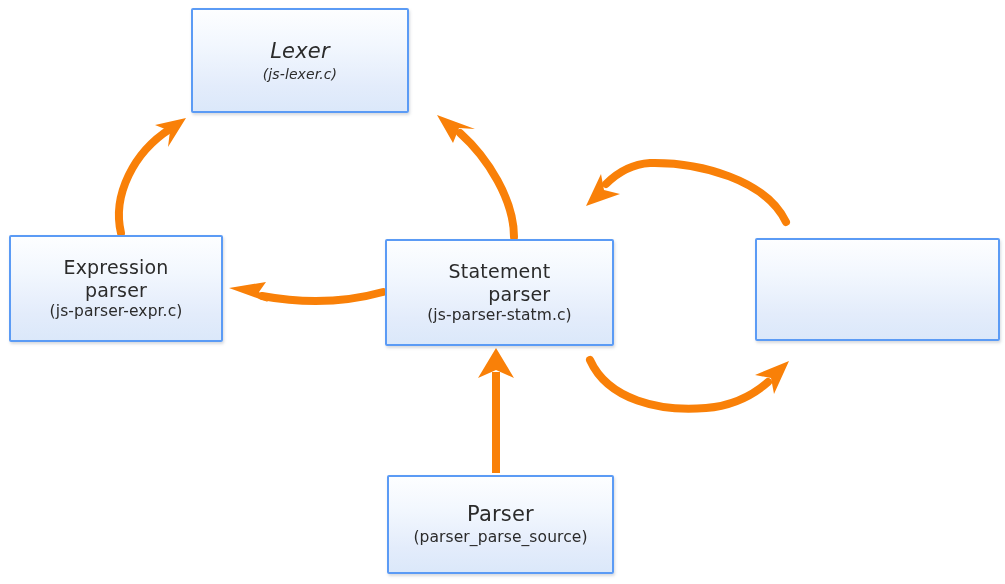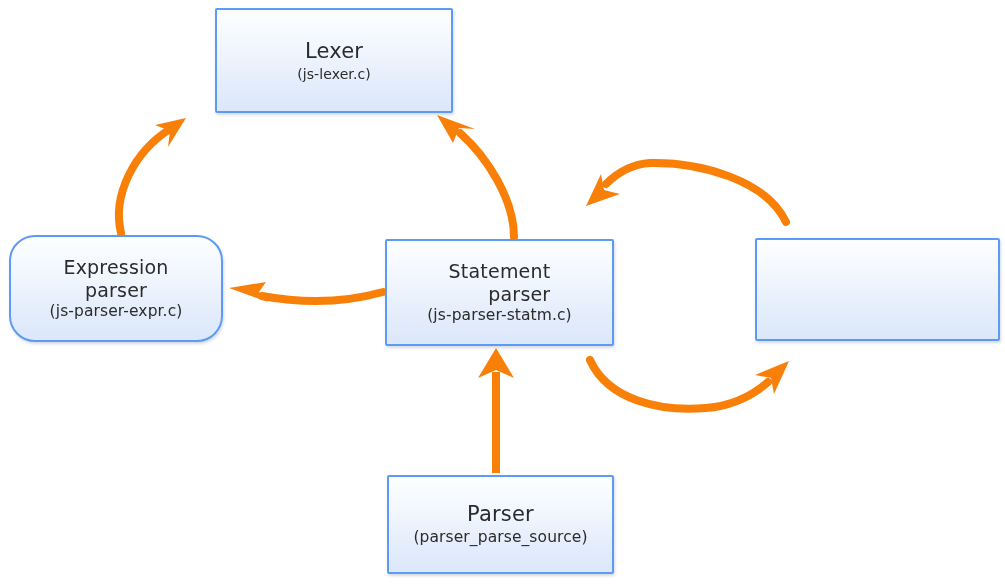--- a/index.html
+++ b/index.html
@@ -87,26 +87,26 @@
       <path d="M 590,360 C 608,400 660,412 706,408 C 730,406 752,396 768,382" fill="none" stroke="#F98008" stroke-width="8" stroke-linecap="round"></path>
       <polygon points="789,361 755,375 771,378 774,394" fill="#F98008"></polygon>
     </g>
 
     <g>
       <path d="M 496,473 L 496,372" fill="none" stroke="#F98008" stroke-width="8" stroke-linecap="butt"></path>
       <polygon points="496,348 478,378 496,370 514,378" fill="#F98008"></polygon>
     </g>
   </svg>
 
-  <div class="node" style="left:215px; top:8px; width:238px; height:105px;">
+  <div class="node" style="left:191px; top:8px; width:218px; height:105px;font-style:italic;">
     <div class="title">Lexer</div>
     <div class="sub">(js-lexer.c)</div>
   </div>
 
-  <div class="node small" style="left:9px; top:235px; width:214px; height:107px;border-radius:26px;">
+  <div class="node small" style="left:9px; top:235px; width:214px; height:107px;">
     <div class="title">Expression
 parser</div>
     <div class="sub">(js-parser-expr.c)</div>
   </div>
 
   <div class="node small" style="left:385px; top:239px; width:229px; height:107px;text-align:right;">
     <div class="title">Statement
 parser</div>
     <div class="sub">(js-parser-statm.c)</div>
   </div>

